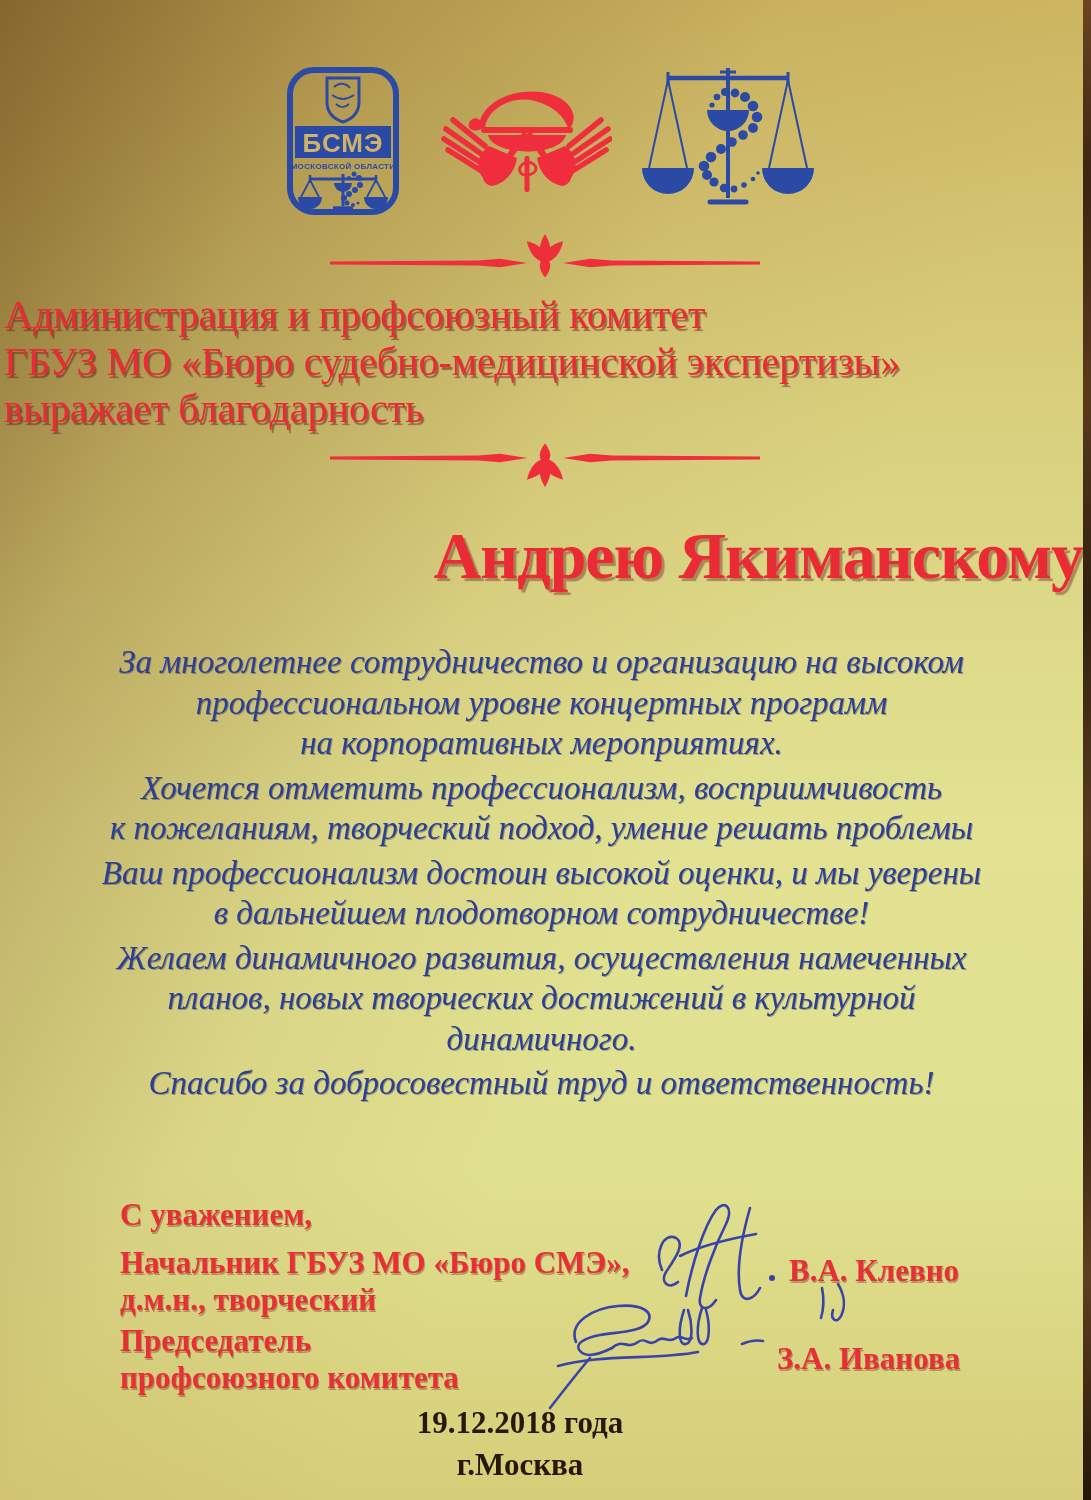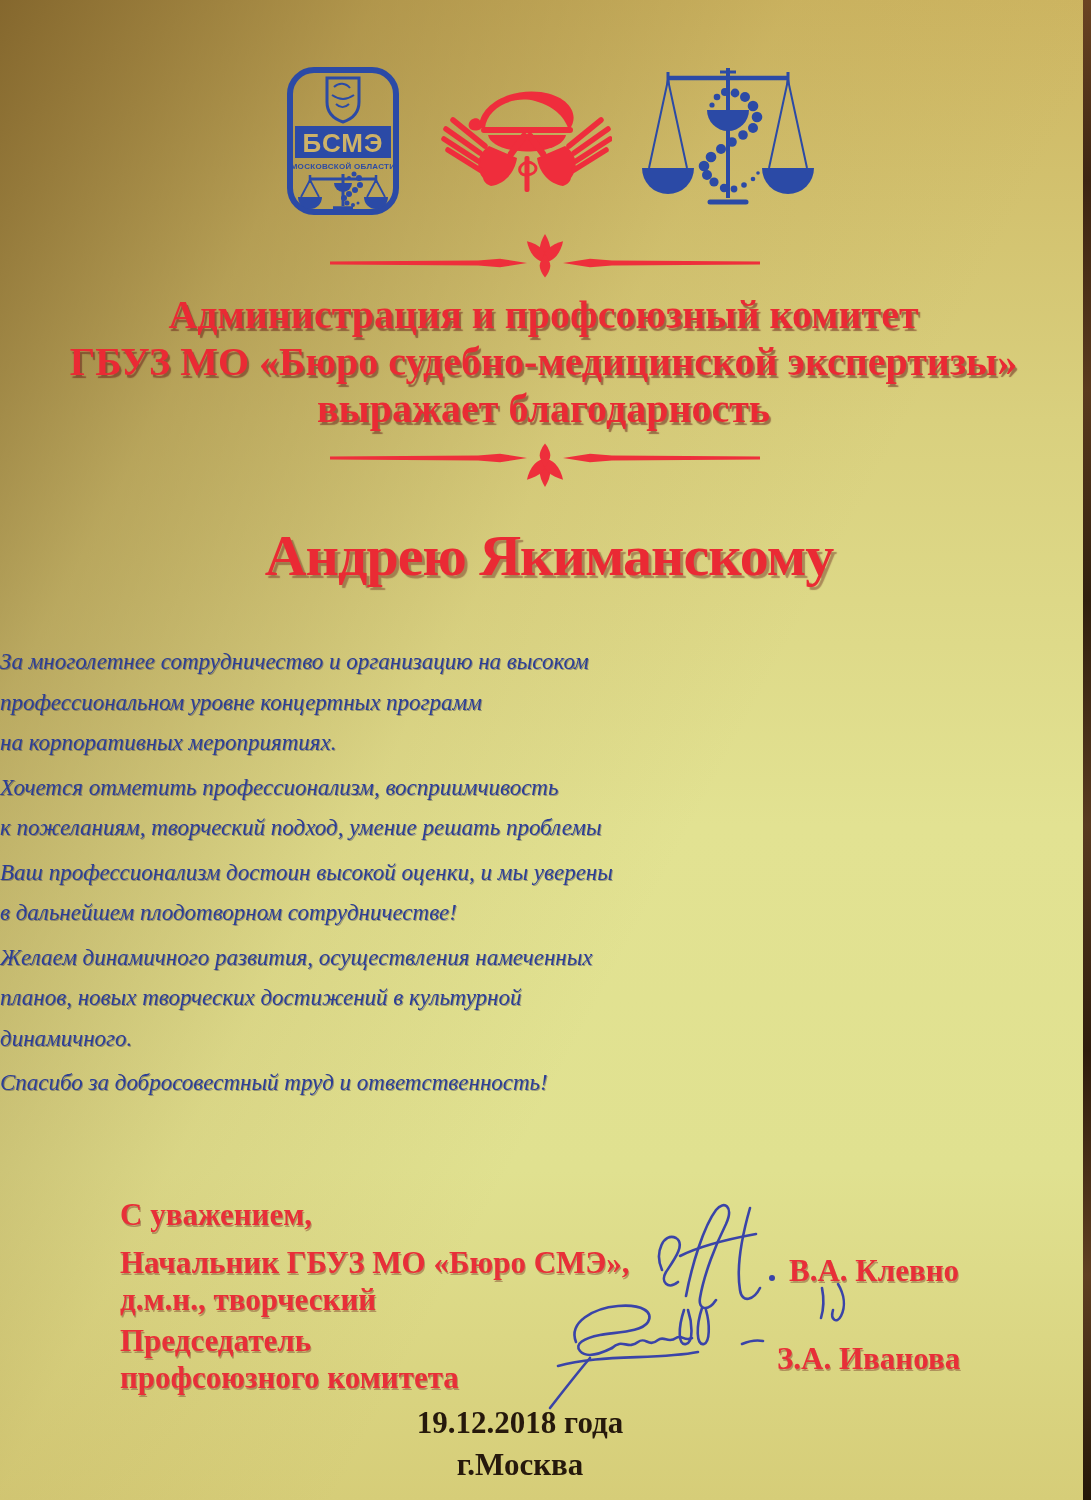--- a/index.html
+++ b/index.html
@@ -11,28 +11,28 @@
       linear-gradient(180deg,#cdb561 0%,#d9d07e 28%,#e2e292 55%,#e0e190 78%,#d6cd78 100%);
   }
   .edge{position:absolute;right:0;top:0;width:8px;height:1500px;
     background:linear-gradient(180deg,#6b4423 0%,#3c2513 12%,#5a3a1e 26%,#30200f 40%,#583a20 55%,#2e1d0d 70%,#5f3f22 85%,#241708 100%);}
   svg{position:absolute;display:block;}
   .logo-bsme{left:286px;top:66px;}
   .logo-med{left:432px;top:82px;}
   .logo-scales{left:632px;top:64px;}
   .orn-top{left:330px;top:234px;}
   .orn-bottom{left:330px;top:441px;transform:scaleY(-1);}
-  .title{position:absolute;left:4px;right:8px;top:291px;text-align:center;
-    color:#ea2a34;font-weight:bold;font-size:40px;line-height:47px;
+  .title{position:absolute;left:4px;right:8px;top:291px;text-align:left;
+    color:#ea2a34;font-weight:normal;font-size:40px;line-height:47px;
     text-shadow:2px 2.5px 1px rgba(96,22,22,.5);}
-  .recipient{position:absolute;left:0;right:8px;top:506px;text-align:center;
-    color:#ea2a34;font-weight:bold;font-size:58px;line-height:100px;letter-spacing:-1px;
+  .recipient{position:absolute;left:0;right:8px;top:506px;text-align:right;
+    color:#ea2a34;font-weight:bold;font-size:66px;line-height:100px;letter-spacing:-1px;
     text-shadow:3px 3px 1px rgba(96,22,22,.4);padding-left:15px;}
-  .bodytxt{position:absolute;left:0;right:8px;top:642px;text-align:left;
-    color:#2c3e96;font-style:italic;font-size:23px;line-height:40.5px;
+  .bodytxt{position:absolute;left:0;right:8px;top:642px;text-align:center;
+    color:#2c3e96;font-style:italic;font-size:33px;line-height:40.5px;
     text-shadow:1px 1px 0 rgba(22,22,70,.35);}
   .para{margin:0 0 4px 0;}
   .bl{display:block;}
   .sigtext{position:absolute;color:#e82f38;font-weight:bold;font-size:31px;line-height:37px;
     text-shadow:1px 1.5px 0 rgba(96,22,22,.35);}
   .salut{left:120px;top:1196px;}
   .post1{left:120px;top:1244px;}
   .post2{left:120px;top:1322px;}
   .name1{left:789px;top:1252px;}
   .name2{left:777px;top:1340px;}

